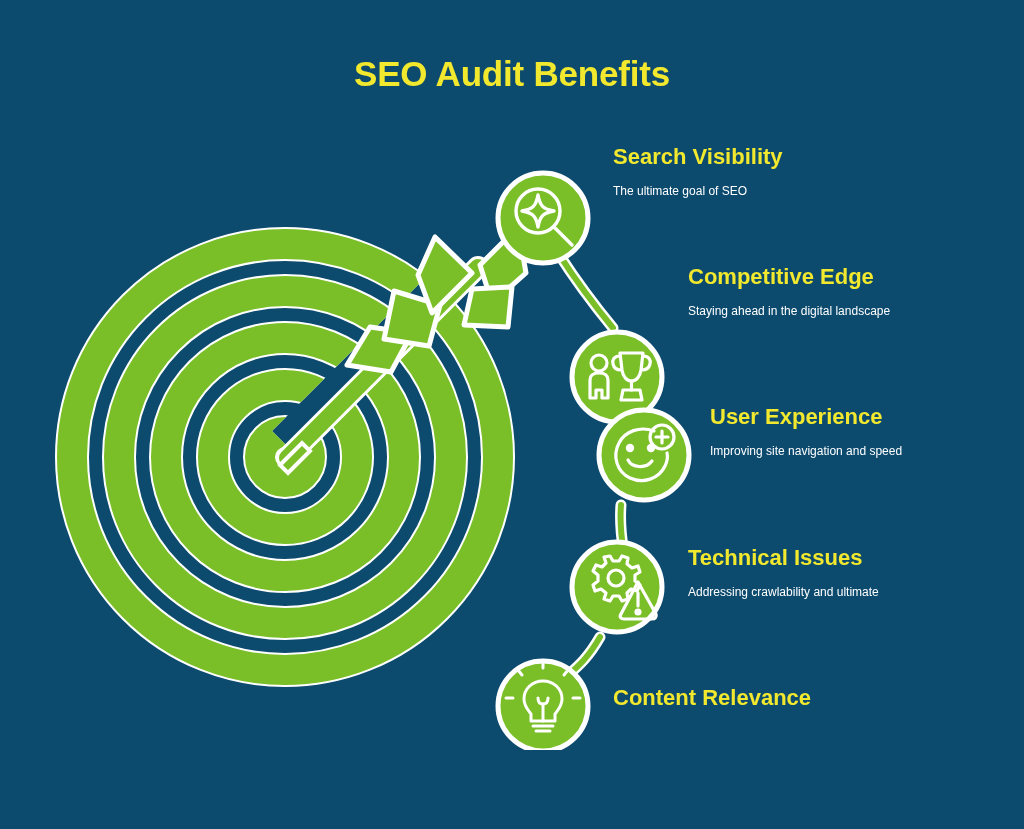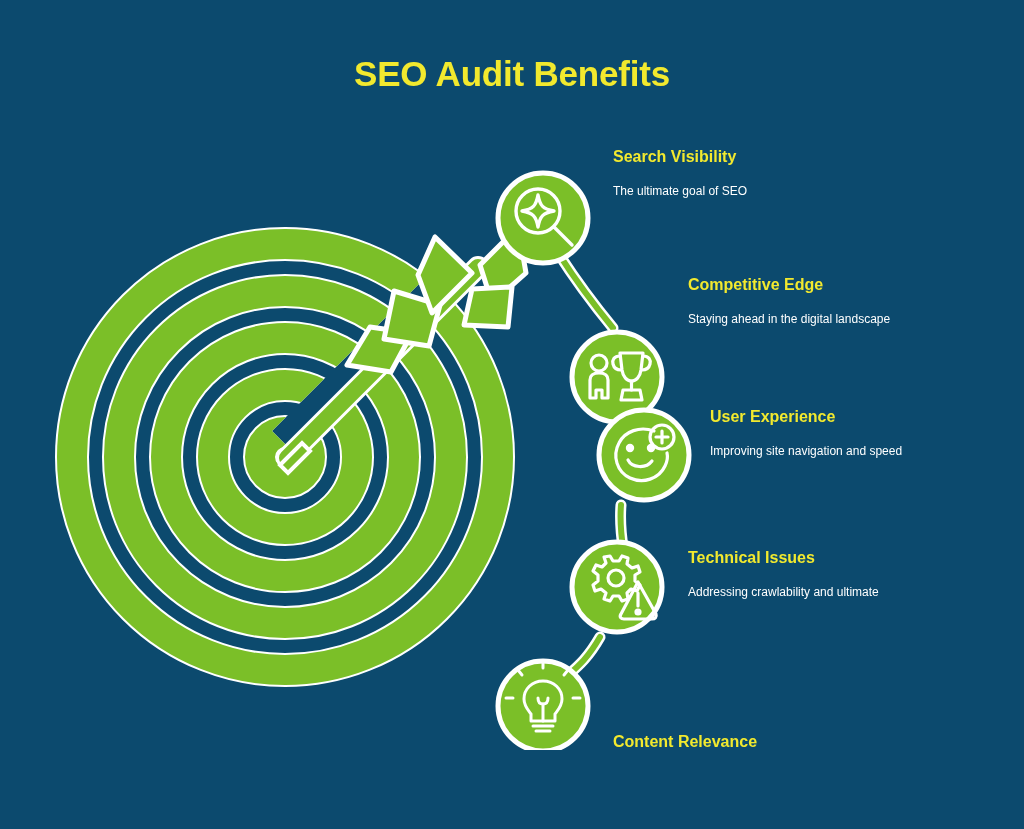--- a/index.html
+++ b/index.html
@@ -52,38 +52,38 @@
     width: 230px;
     height: 600px;
   }
 
   
   .benefit-text {
     position: absolute;
   }
   .benefit-title {
     color: #f2e92e;
-    font-size: 16px;
+    font-size: 22px;
     font-weight: bold;
     line-height: 26px;
     white-space: nowrap;
   }
   .benefit-desc {
     color: #ffffff;
     font-size: 12px;
     font-weight: normal;
     line-height: 21px;
     margin-top: 11px;
   }
 
   #b0 { left: 613px; top: 144px; width: 340px; }
-  #b1 { left: 688px; top: 272px; width: 240px; }
+  #b1 { left: 688px; top: 264px; width: 240px; }
   #b2 { left: 710px; top: 404px; width: 250px; }
   #b3 { left: 688px; top: 545px; width: 250px; }
-  #b4 { left: 613px; top: 685px; width: 250px; margin-top: 44px; }
+  #b4 { left: 613px; top: 685px; width: 250px; }
 </style>
 </head>
 <body>
 
 <div id="stage">
 
   <div id="page-title">SEO Audit Benefits</div>
 
   <svg id="target-graphic" viewBox="0 0 500 490">
     <defs>

